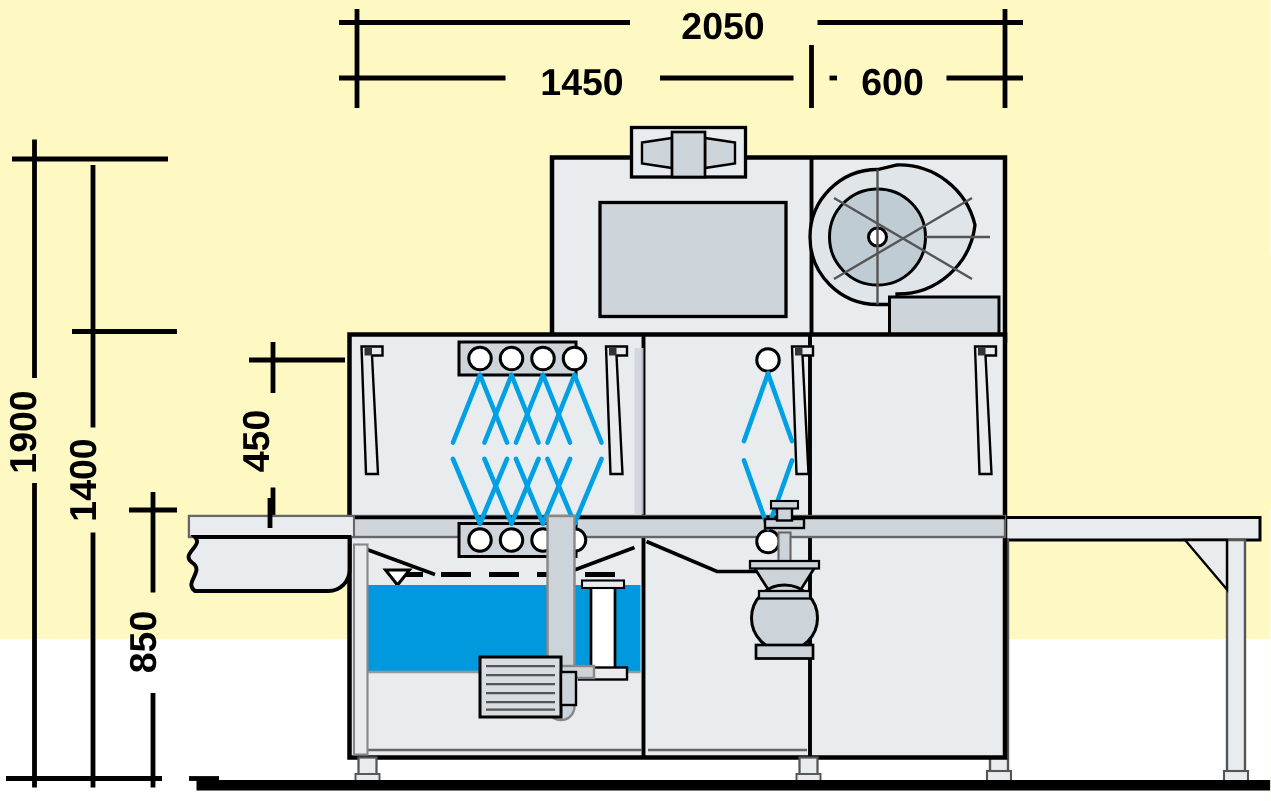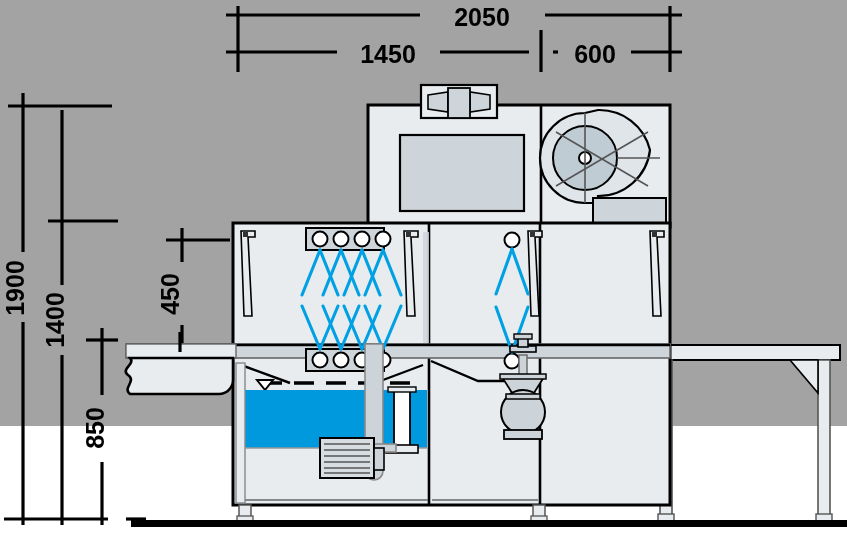--- a/index.html
+++ b/index.html
@@ -10,21 +10,21 @@
   body {
     width: 847px;
     height: 534px;
     overflow: hidden;
     font-family: "Liberation Sans", sans-serif;
   }
   #drawing-root {
     position: relative;
     width: 847px;
     height: 426px;
-    background: #a3a3a3;
+    background: #fef9c3;
   }
   svg.sheet {
     position: absolute;
     left: 0;
     top: 0;
     width: 847px;
     height: 534px;
     display: block;
   }
   .dim-text {

